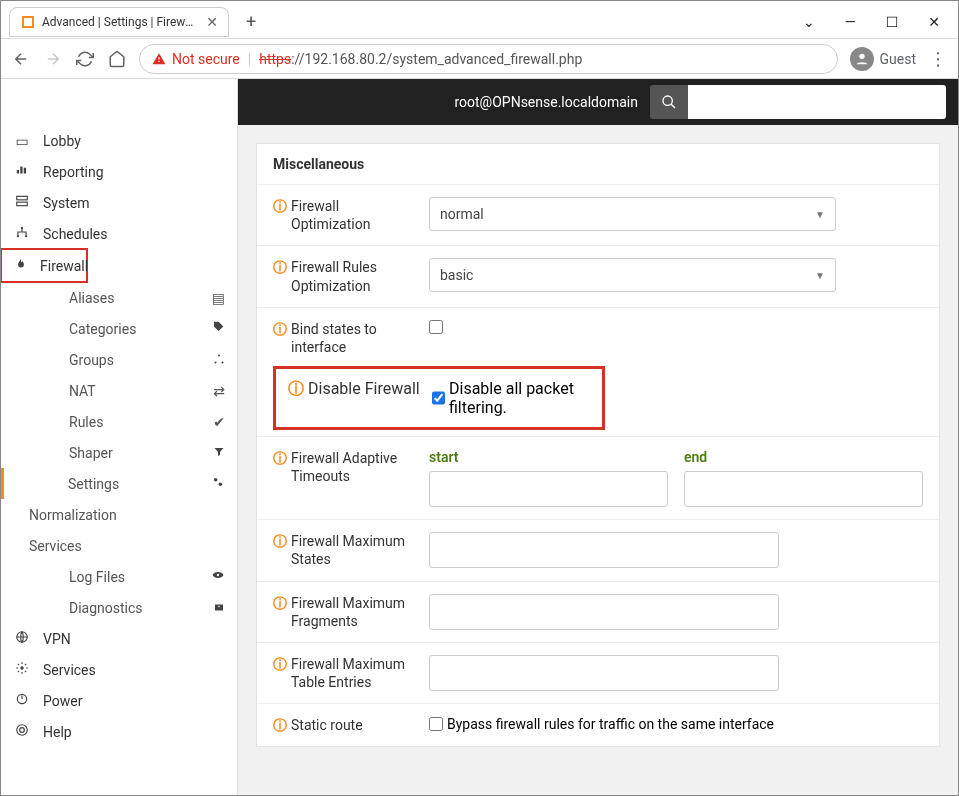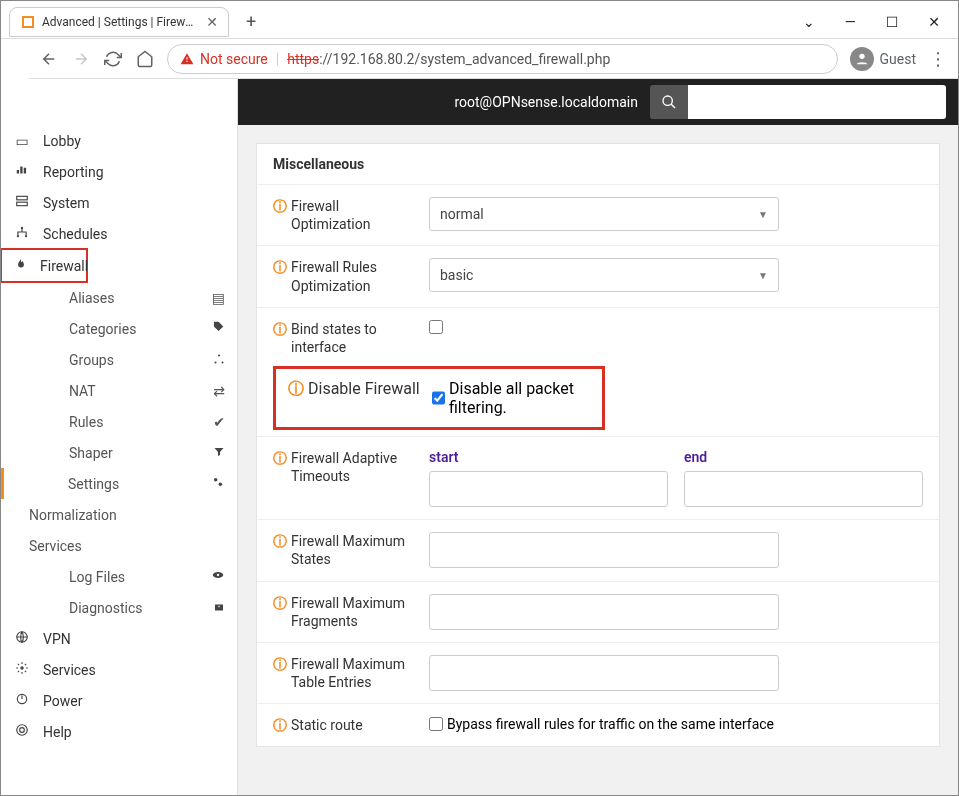--- a/index.html
+++ b/index.html
@@ -8,21 +8,21 @@
 
 .win-title { height: 38px; display: flex; align-items: center; padding: 4px 8px 0 8px; border-bottom: 1px solid #ddd; background: #fff; }
 .tab { display: flex; align-items: center; gap: 6px; height: 30px; padding: 0 10px; border: 1px solid #ccc; border-top-left-radius: 8px; border-top-right-radius: 8px; font-size: 12px; color: #333; background: #fff; position: relative; max-width: 220px;}
 .tab .favicon { width: 16px; height: 16px; }
 .tab-title { white-space: nowrap; overflow: hidden; text-overflow: ellipsis; max-width: 160px; }
 .tab .closex { font-size: 14px; color: #666; margin-left: 4px;}
 .newtab { width: 28px; height: 28px; display: flex; align-items: center; justify-content: center; font-size: 18px; color: #555; margin-left: 8px; border-radius: 50%; }
 .win-ctrls { margin-left: auto; display: flex; gap: 30px; padding-right: 10px; color:#222; }
 .win-ctrls span { font-size: 14px; }
 
-.addr-bar { height: 40px; display: flex; align-items: center; padding: 0 10px; gap: 12px; border-bottom: 1px solid #ddd; margin-left: 28px; }
+.addr-bar { height: 40px; display: flex; align-items: center; padding: 0 10px; gap: 12px; border-bottom: 1px solid #ddd; }
 .addr-bar .ico { width: 20px; height: 20px; display:flex; align-items:center; justify-content:center; color:#5f6368;}
 .addr-bar .ico.dis { opacity: 0.35; }
 .url-box { flex: 1; display: flex; align-items: center; gap: 8px; height: 30px; border: 1px solid #ccc; border-radius: 15px; padding: 0 12px; font-size: 14px; }
 .not-secure { color: #d93025; display:flex; align-items:center; gap:6px; }
 .url-text { color: #555; }
 .url-text .struck { text-decoration: line-through; color: #d93025; }
 .guest { display:flex; align-items:center; gap:6px; color:#5f6368; font-size:14px; }
 .guest .av { width:24px;height:24px;border-radius:50%;background:#888;display:flex;align-items:center;justify-content:center;color:#fff; }
 
 
@@ -51,30 +51,30 @@
 .highlight-red-inline { border: 2px solid #d93025; padding: 2px 4px; display: inline-block; margin-left: 50px;}
 
 .content-wrap { flex: 1; background: #f1f1f1; display:flex; flex-direction:column; }
 .content { flex:1; padding: 18px 18px 0 18px; overflow-y: auto;}
 .panel { background: #fff; border: 1px solid #e4e4e4; }
 .panel-head { padding: 12px 16px; font-weight: 700; font-size: 14px; color:#333; }
 .form-row { display:flex; padding: 12px 16px; border-top: 1px solid #eee; align-items: flex-start; gap: 8px; font-size: 14px; }
 .form-label { width: 148px; display:flex; align-items:flex-start; gap: 4px; color:#333; line-height: 1.3;}
 .info-ico { color: #f68b1f; font-weight: 700; }
 .form-ctrl { flex: 1; }
-.select { height: 34px; width: 350px; border: 1px solid #ccc; border-radius: 3px; padding: 0 10px; display:flex; align-items:center; justify-content:space-between; cursor:pointer; font-size:14px; color:#444;}
+.select { height: 34px; width: 407px; border: 1px solid #ccc; border-radius: 3px; padding: 0 10px; display:flex; align-items:center; justify-content:space-between; cursor:pointer; font-size:14px; color:#444;}
 .select .caret { font-size: 10px; color:#777; }
 .checkbox-line { display:flex; align-items:center; gap:4px; }
 input[type="checkbox"] { width: 14px; height: 14px; accent-color: #1a73e8; }
 .disable-row { border: 3px solid #d93025; margin: -2px 16px 6px 16px; padding: 10px 12px; width: 332px; display:flex; gap:0; }
 .disable-row .form-label { width: 144px;}
 .disable-row .form-ctrl { flex: 1;}
 .two-col { display:flex; gap: 16px; width: 100%;}
 .two-col .col { flex:1; }
-.two-col .col-label { font-weight: 600; font-size: 14px; margin-bottom: 6px; color:#4c1d95;}
+.two-col .col-label { font-weight: 600; font-size: 14px; margin-bottom: 6px; color:#4d7c0f;}
 .text-input { height: 36px; width: 100%; border: 1px solid #ccc; border-radius: 3px; padding: 0 10px; font-size:14px;}
 .text-input.med { width: 350px;}
 </style>
 </head>
 <body>
 
 <div class="win-title">
   <div class="tab">
     <span class="favicon">
       <svg viewBox="0 0 16 16" width="16" height="16">

